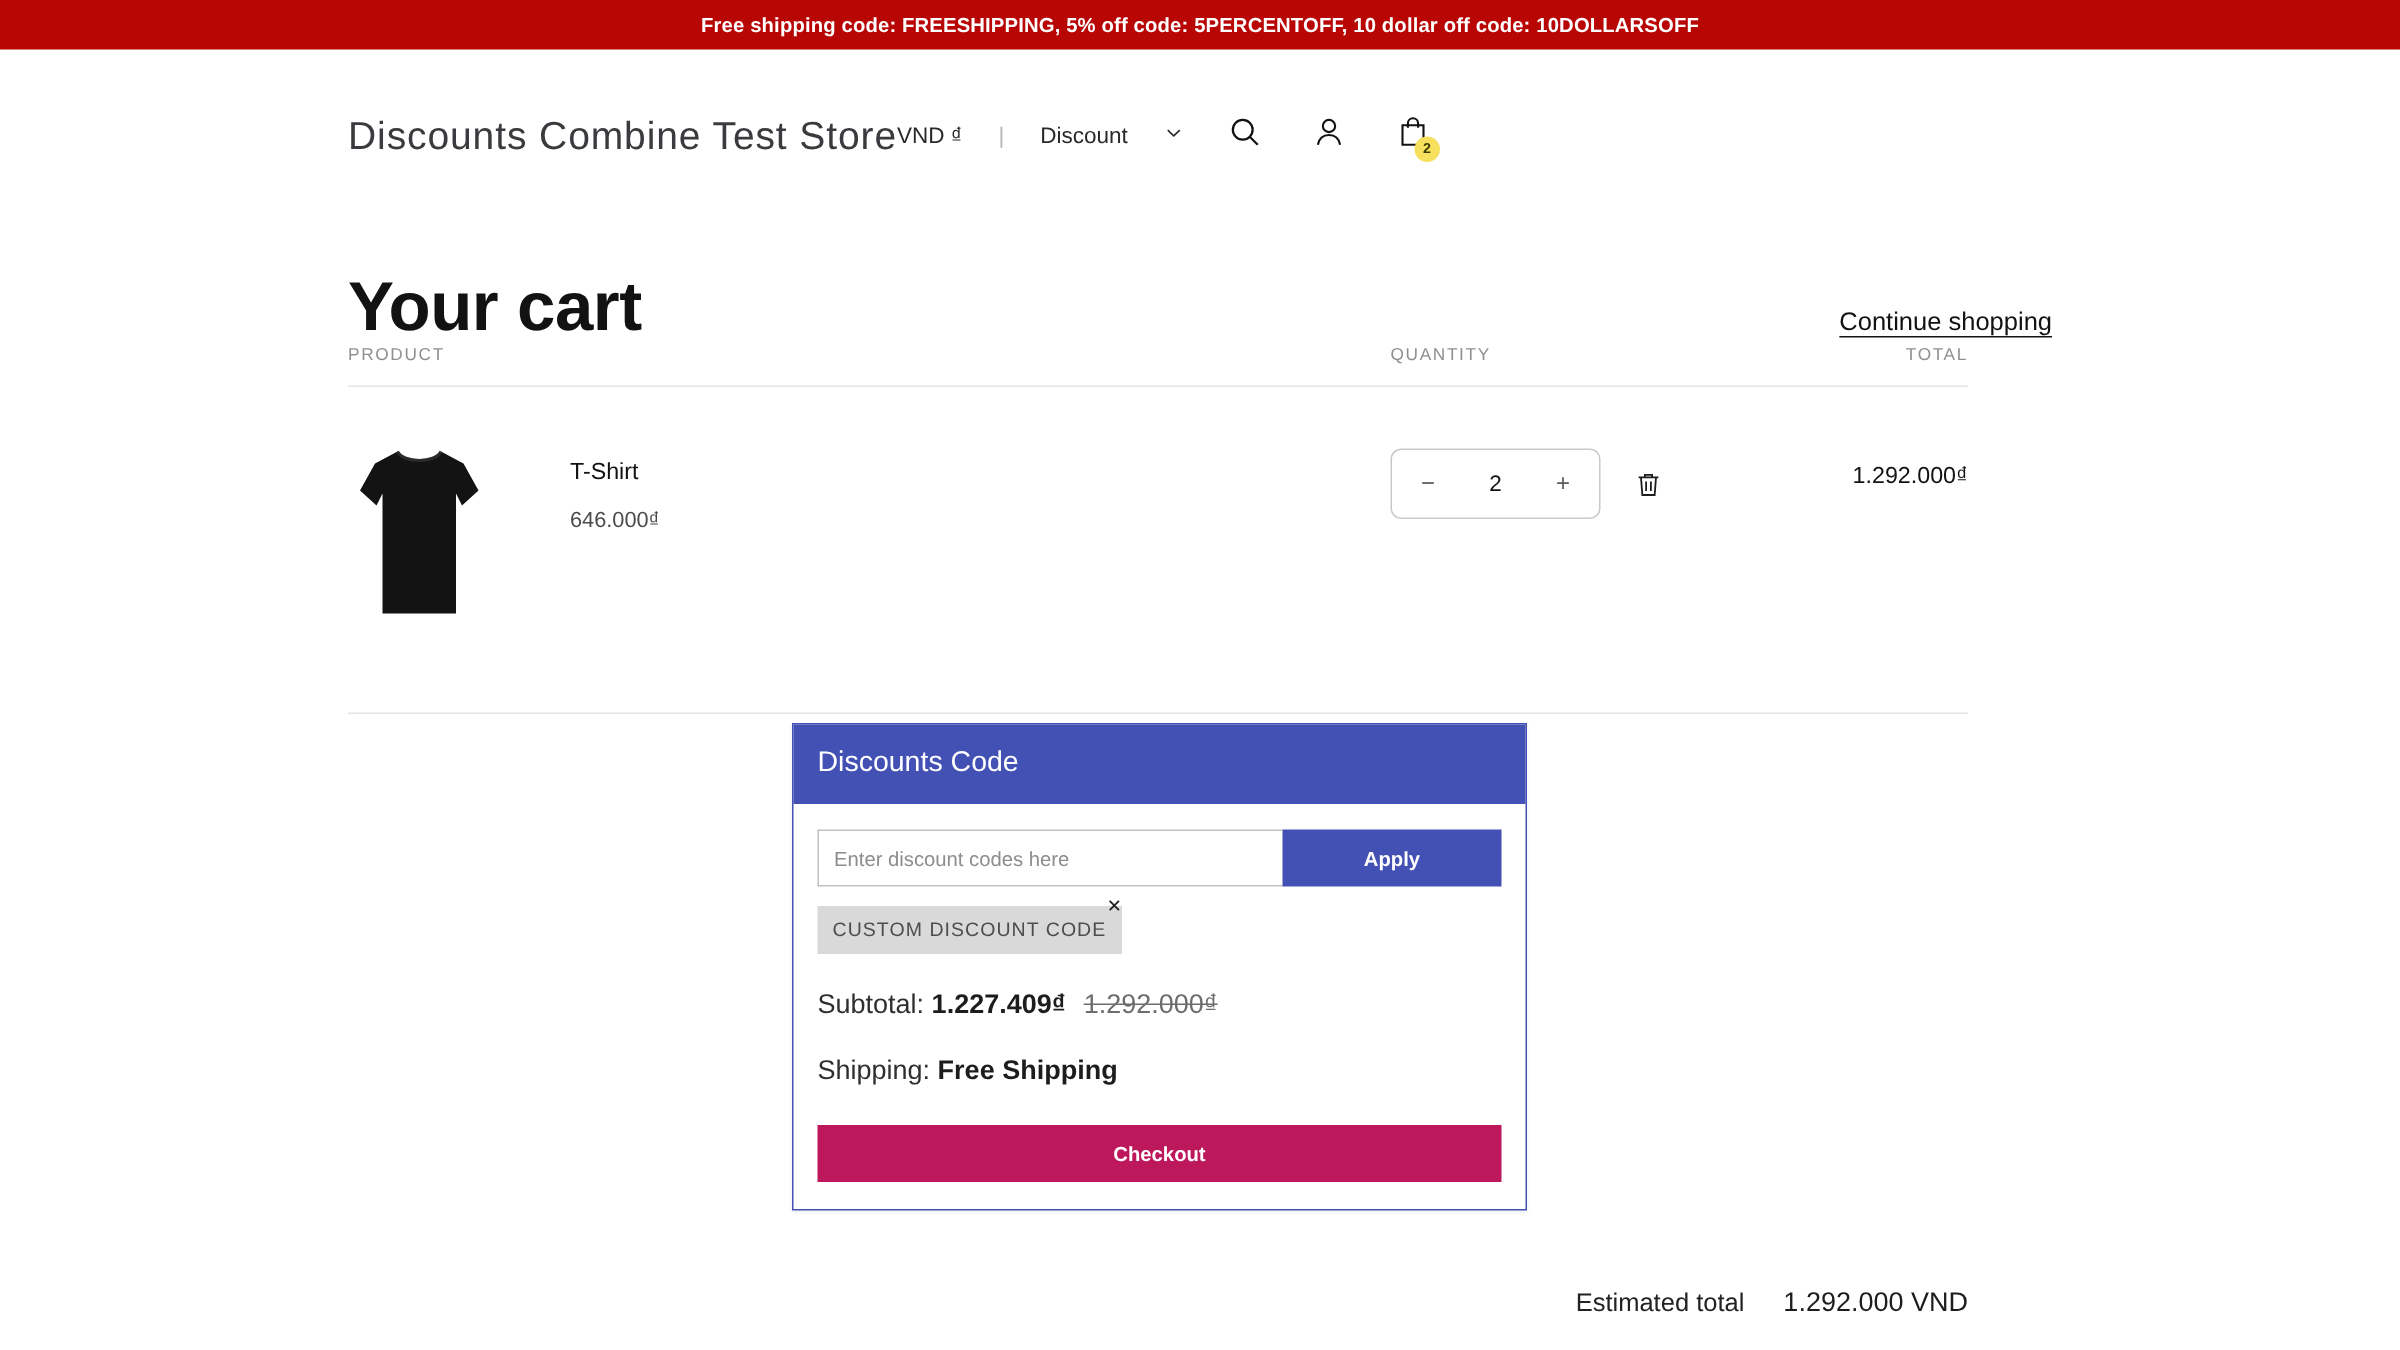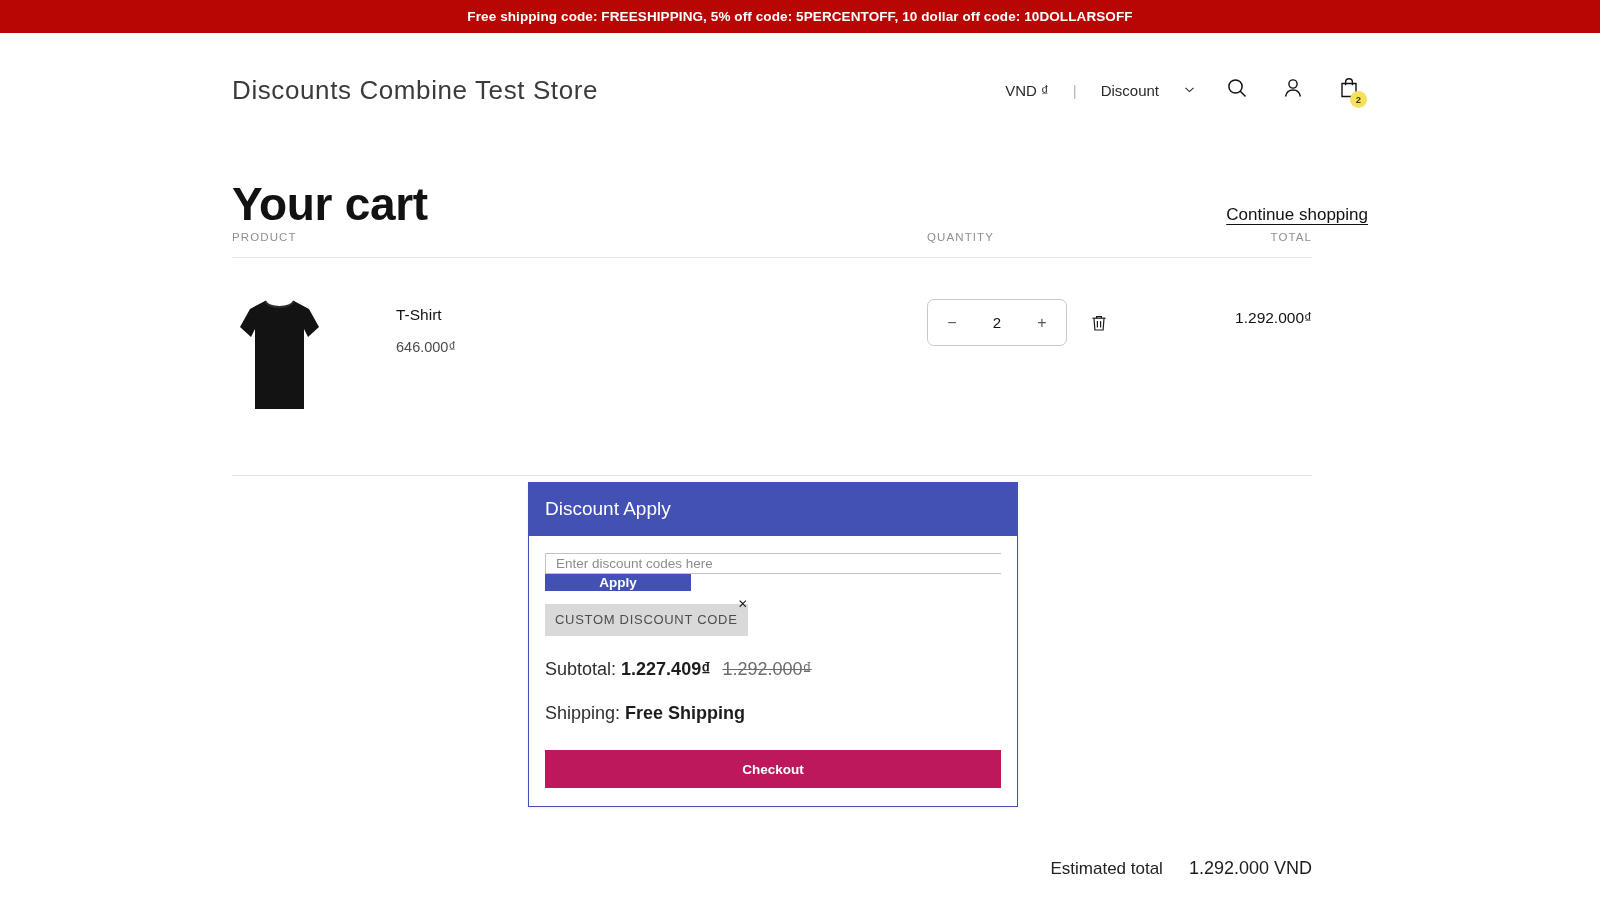--- a/index.html
+++ b/index.html
@@ -25,21 +25,20 @@
     letter-spacing: .1px;
   }
 
   
   .page { width: 1600px; padding: 0 232px; }
 
   
   .site-header {
     display: flex;
     align-items: center;
-    justify-content: space-between;
     height: 92px;
     padding-top: 22px;
   }
   .shop-name {
     font-size: 26px;
     color: #3b3b3f;
     letter-spacing: .6px;
     font-weight: 400;
     white-space: nowrap;
   }
@@ -121,21 +120,21 @@
   .trow {
     display: flex;
     align-items: flex-start;
     padding-top: 35px;
     padding-bottom: 55px;
     border-bottom: 1px solid #e4e4e4;
   }
   .cell-product {
     flex: 0 0 695px;
     display: flex;
-    gap: 16px;
+    gap: 0;
     align-items: flex-start;
   }
   .thumb {
     width: 95px; height: 127px;
     flex: 0 0 95px;
     display: flex; align-items: flex-start; justify-content: center;
   }
   .prod-info { padding-left: 53px; padding-top: 13px; }
   .prod-name { font-size: 15.5px; color: #121212; margin-bottom: 15px; }
   .prod-price { font-size: 14.5px; color: #4b4b4d; }
@@ -195,21 +194,21 @@
     border: 1px solid #4350b4;
     box-shadow: 0 1px 3px rgba(0,0,0,.08);
   }
   .discount-header {
     background: #4350b4;
     color: #ffffff;
     font-size: 19px;
     padding: 15px 16px 16px 16px;
   }
   .discount-body { padding: 17px 16px 18px 16px; }
-  .code-row { display: flex; height: 38px; flex-direction: column; }
+  .code-row { display: flex; height: 38px; }
   .code-input {
     flex: 1;
     border: 1px solid #c2c2c4;
     border-right: none;
     padding: 0 10px;
     font-size: 13.5px;
     color: #222;
     outline: none;
     font-family: inherit;
     background: #fff;
@@ -382,21 +381,21 @@
       </div>
 
       <div class="cell-total">1.292.000₫</div>
 
     </div>
   </div>
 
   <div class="discount-wrap">
     <div class="discount-panel">
 
-      <div class="discount-header">Discount Apply</div>
+      <div class="discount-header">Discounts Code</div>
 
       <div class="discount-body">
 
         <div class="code-row">
           <input class="code-input" placeholder="Enter discount codes here" style="">
           <button class="apply-btn">Apply</button>
         </div>
 
         <div class="chips">
           <span class="chip">

